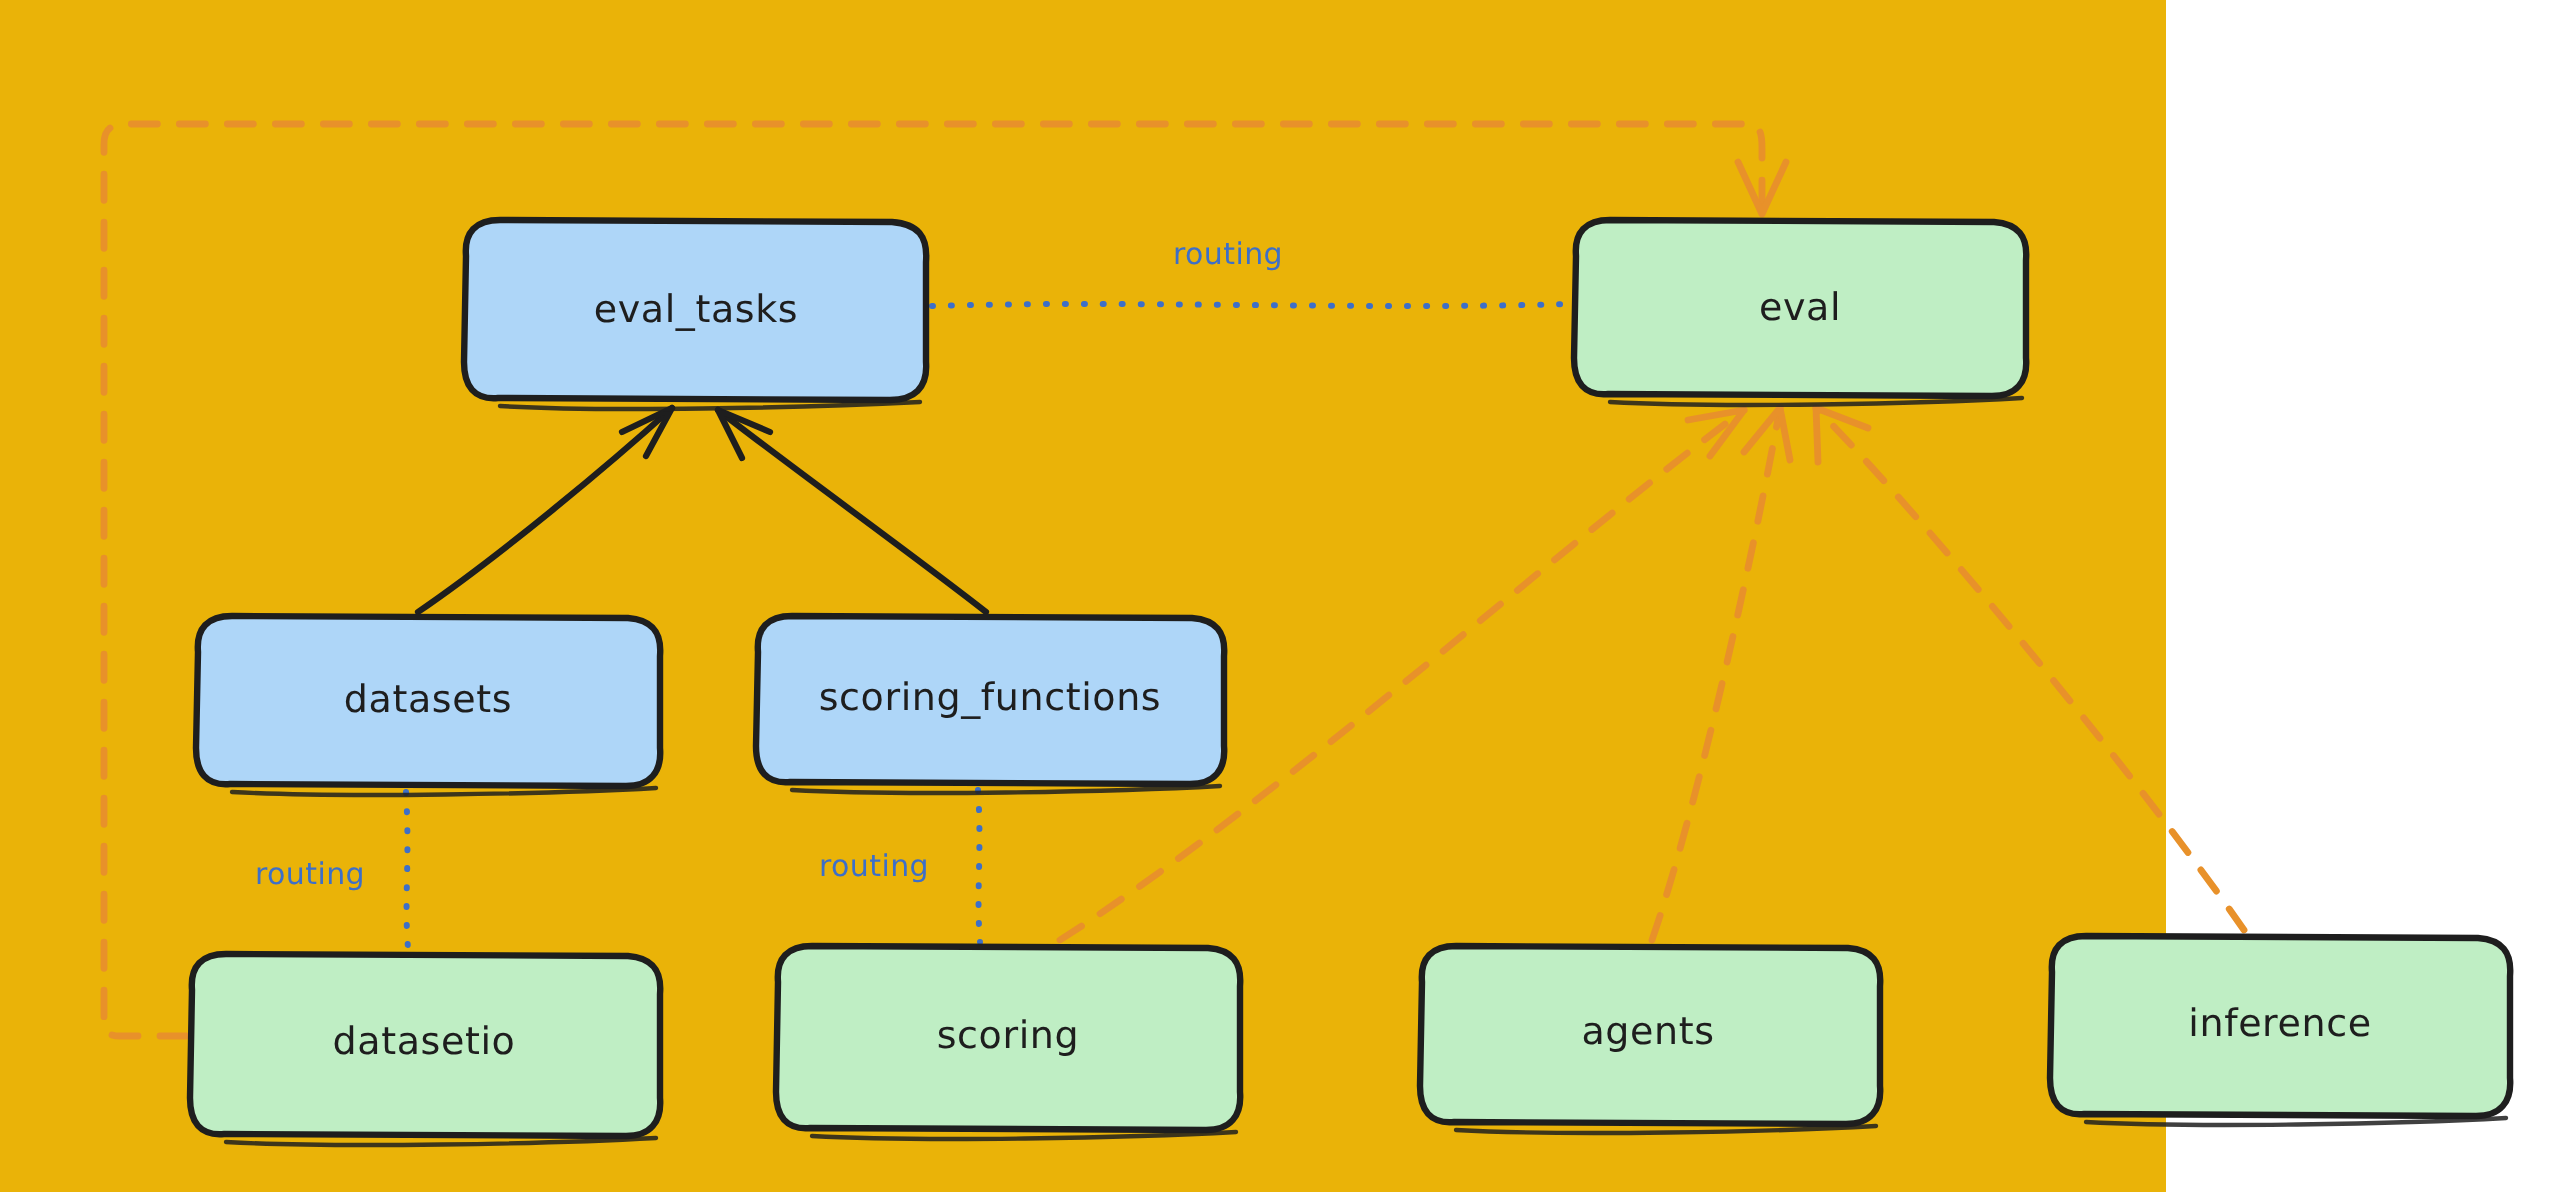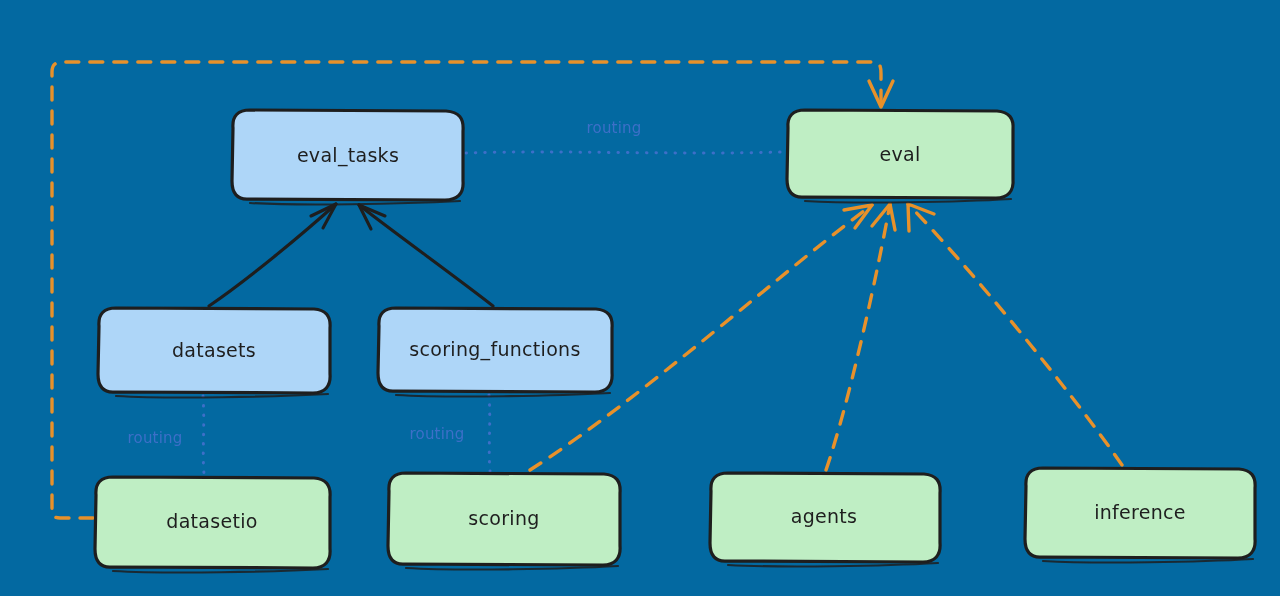--- a/index.html
+++ b/index.html
@@ -8,23 +8,23 @@
     background: #ffffff;
   }
   body {
     width: 1280px;
     height: 596px;
     overflow: hidden;
     font-family: "DejaVu Sans", sans-serif;
   }
   #diagram-root {
     position: relative;
-    width: 1280px;
+    width: 1083px;
     height: 596px;
-    background: #0369a1;
+    background: #eab308;
   }
   #diagram-svg {
     position: absolute;
     left: 0;
     top: 0;
     width: 1280px;
     height: 596px;
     display: block;
   }
   .node-rect {

